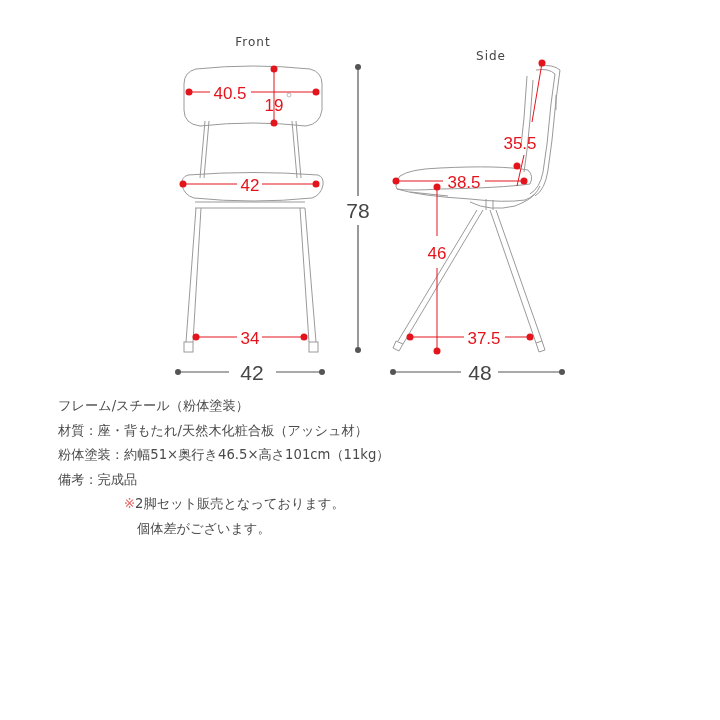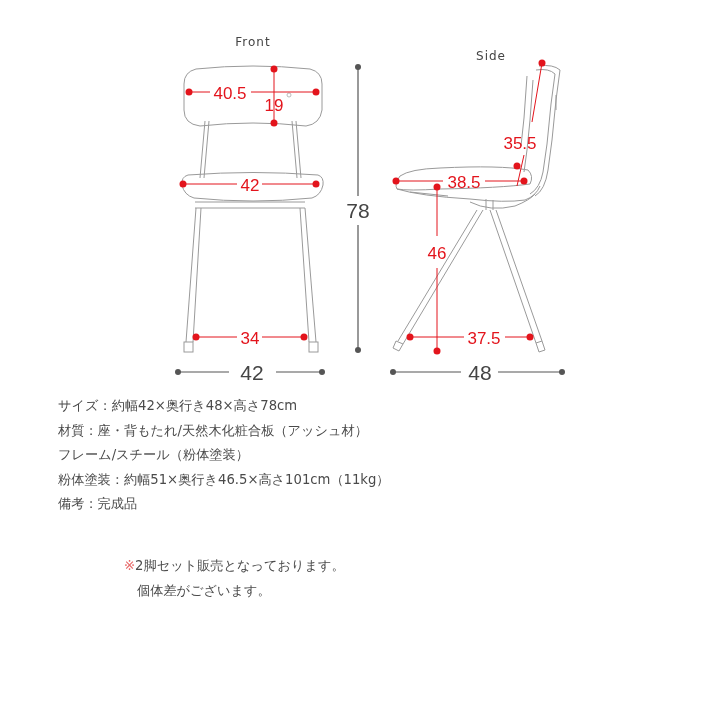--- a/index.html
+++ b/index.html
@@ -4,21 +4,21 @@
 <style>
   html, body { margin: 0; padding: 0; background: #ffffff; }
   body { width: 720px; height: 720px; position: relative; overflow: hidden;
          font-family: "DejaVu Sans", "Liberation Sans", sans-serif; color: #4a4a4a; }
   .view-label { position: absolute; font-size: 12px; color: #444; letter-spacing: 1px; transform: translateX(-50%); }
   svg.diagram { position: absolute; left: 0; top: 0; }
   .dim-red { font-family: "Liberation Sans", "DejaVu Sans", sans-serif; fill: #e3141c; font-size: 17px; }
   .dim-gray { font-family: "Liberation Sans", "DejaVu Sans", sans-serif; fill: #444; font-size: 21px; }
   .spec { position: absolute; left: 58px; top: 394px; font-size: 13.2px; line-height: 24.6px; color: #4a4a4a; }
   .spec .row { white-space: nowrap; }
-  .spec .note { padding-left: 66px; white-space: nowrap; margin-top: 37px; }
+  .spec .note { padding-left: 66px; white-space: nowrap; }
   .spec .note-cont { padding-left: 79px; white-space: nowrap; }
   .spec .mark { color: #e86a6a; }
 </style>
 </head>
 <body>
 
 <div class="view-label" style="left:253px; top:35px;">Front</div>
 <div class="view-label" style="left:491px; top:49px;">Side</div>
 
 <svg class="diagram" width="720" height="390" viewBox="0 0 720 390">
@@ -143,20 +143,19 @@
   <g stroke="#555" stroke-width="1.2" fill="#555">
     <line x1="393" y1="372" x2="461" y2="372"></line>
     <line x1="498" y1="372" x2="562" y2="372"></line>
     <circle cx="393" cy="372" r="3" stroke="none"></circle>
     <circle cx="562" cy="372" r="3" stroke="none"></circle>
   </g>
   <text class="dim-gray" x="480" y="380" text-anchor="middle">48</text>
 </svg>
 
 <div class="spec">
-  <div class="row"><span>サイズ</span><span>：</span><span>約幅42×奥行き48×高さ78cm</span></div>
+  <div class="row"><span>フレーム/スチール（粉体塗装）</span></div>
   <div class="row"><span>材質</span><span>：</span><span>座・背もたれ/天然木化粧合板（アッシュ材）</span></div>
-  <div class="row"><span>フレーム/スチール（粉体塗装）</span></div>
   <div class="row"><span>粉体塗装</span><span>：</span><span>約幅51×奥行き46.5×高さ101cm（11kg）</span></div>
   <div class="row"><span>備考</span><span>：</span><span>完成品</span></div>
   <div class="note"><span class="mark">※</span><span>2脚セット販売となっております。</span></div>
   <div class="note-cont">個体差がございます。</div>
 </div>
 
 </body></html>

